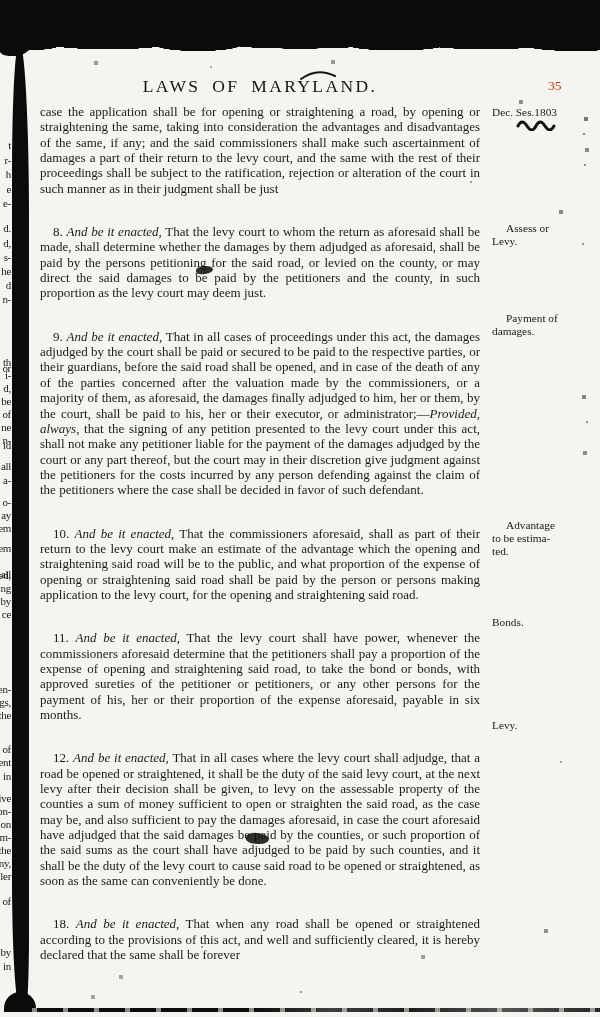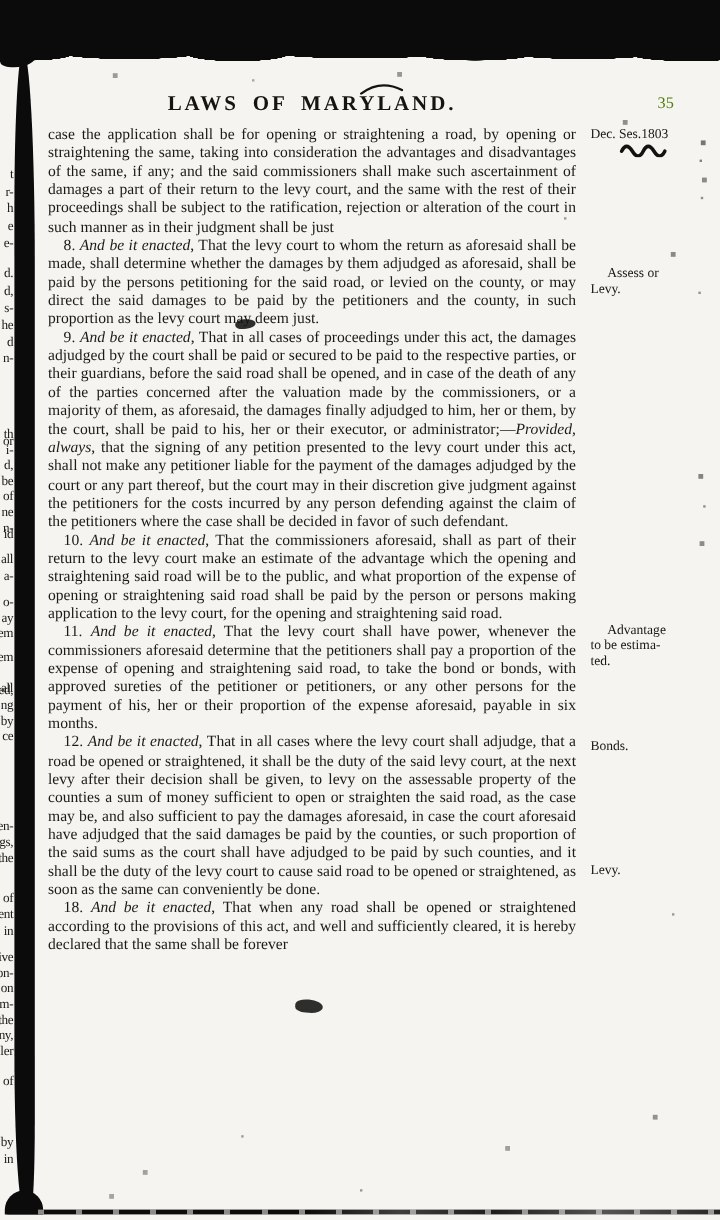--- a/index.html
+++ b/index.html
@@ -37,30 +37,30 @@
   
   #edge-fragments{position:absolute;left:0;top:0;width:12px;height:100%;}
   .edge-frag{
     position:absolute;right:1px;font-size:11px;line-height:11px;color:#191916;
     white-space:nowrap;letter-spacing:-0.3px;
   }
   
   .header-mark{position:absolute;left:300px;top:66px;}
   .page-title{
     position:absolute;left:40px;top:76px;width:440px;text-align:center;
-    font-size:17.5px;font-weight:bold;letter-spacing:2.4px;word-spacing:5px;color:#151411;
+    font-size:17.5px;font-weight:normal;letter-spacing:2.4px;word-spacing:5px;color:#151411;
   }
-  .page-number{position:absolute;left:548px;top:78px;font-size:13.5px;color:#4d7c0f;}
+  .page-number{position:absolute;left:548px;top:78px;font-size:13.5px;color:#c2410c;}
   
   #paragraphs{
     position:absolute;left:40px;top:104px;width:440px;
     font-size:13px;line-height:15.35px;text-align:justify;
   }
   #paragraphs p{margin:0;}
-  #paragraphs p.indented{text-indent:13px;}
+  #paragraphs p.indented{text-indent:13px;margin-top:28px;}
   .it{font-style:italic;}
   
   #margin-notes{position:absolute;left:0;top:0;width:600px;height:100%;font-size:11.3px;line-height:12.8px;}
   .margin-note{
     position:absolute;left:492px;width:104px;white-space:pre-line;color:#191814;
   }
   .margin-note.first-indent{text-indent:14px;}
   .note-squiggle{display:block;margin:1px 0 0 24px;}
   
   .ink-blot{position:absolute;background:#121210;border-radius:50% 60% 55% 45%;opacity:.88;}
@@ -157,20 +157,22 @@
       <p class="indented"><span>12. </span><span class="it">And be it enacted</span><span>, That in all cases where the levy court shall adjudge, that a road be opened or straightened, it shall be the duty of the said levy court, at the next levy after their decision shall be given, to levy on the assessable property of the counties a sum of money sufficient to open or straighten the said road, as the case may be, and also sufficient to pay the damages aforesaid, in case the court aforesaid have adjudged that the said damages be paid by the counties, or such proportion of the said sums as the court shall have adjudged to be paid by such counties, and it shall be the duty of the levy court to cause said road to be opened or straightened, as soon as the same can conveniently be done.</span></p>
       <p class="indented"><span>18. </span><span class="it">And be it enacted</span><span>, That when any road shall be opened or straightened according to the provisions of this act, and well and sufficiently cleared, it is hereby declared that the same shall be forever</span></p>
     </div>
 
   <div id="margin-notes">
       <div class="margin-note" style="top: 106px;">Dec. Ses.1803<span class="note-squiggle"><svg width="40" height="11" viewBox="0 0 40 11">
             <path d="M2 6 q4 -8 9 0 t9 0 t9 0 t9 0" stroke="#131210" stroke-width="3" fill="none" stroke-linecap="round"></path>
           </svg></span></div>
       <div class="margin-note first-indent" style="top: 222px;">Assess or
 Levy.</div>
+      <div class="margin-note first-indent" style="top: 312px;">Payment of
+damages.</div>
       <div class="margin-note first-indent" style="top: 519px;">Advantage
 to be estima-
 ted.</div>
       <div class="margin-note" style="top: 616px;">Bonds.</div>
       <div class="margin-note" style="top: 719px;">Levy.</div>
     </div>
 
   <div class="ink-blot blot-a"></div>
   <div class="ink-blot blot-b"></div>
   <div class="speckles"></div>

